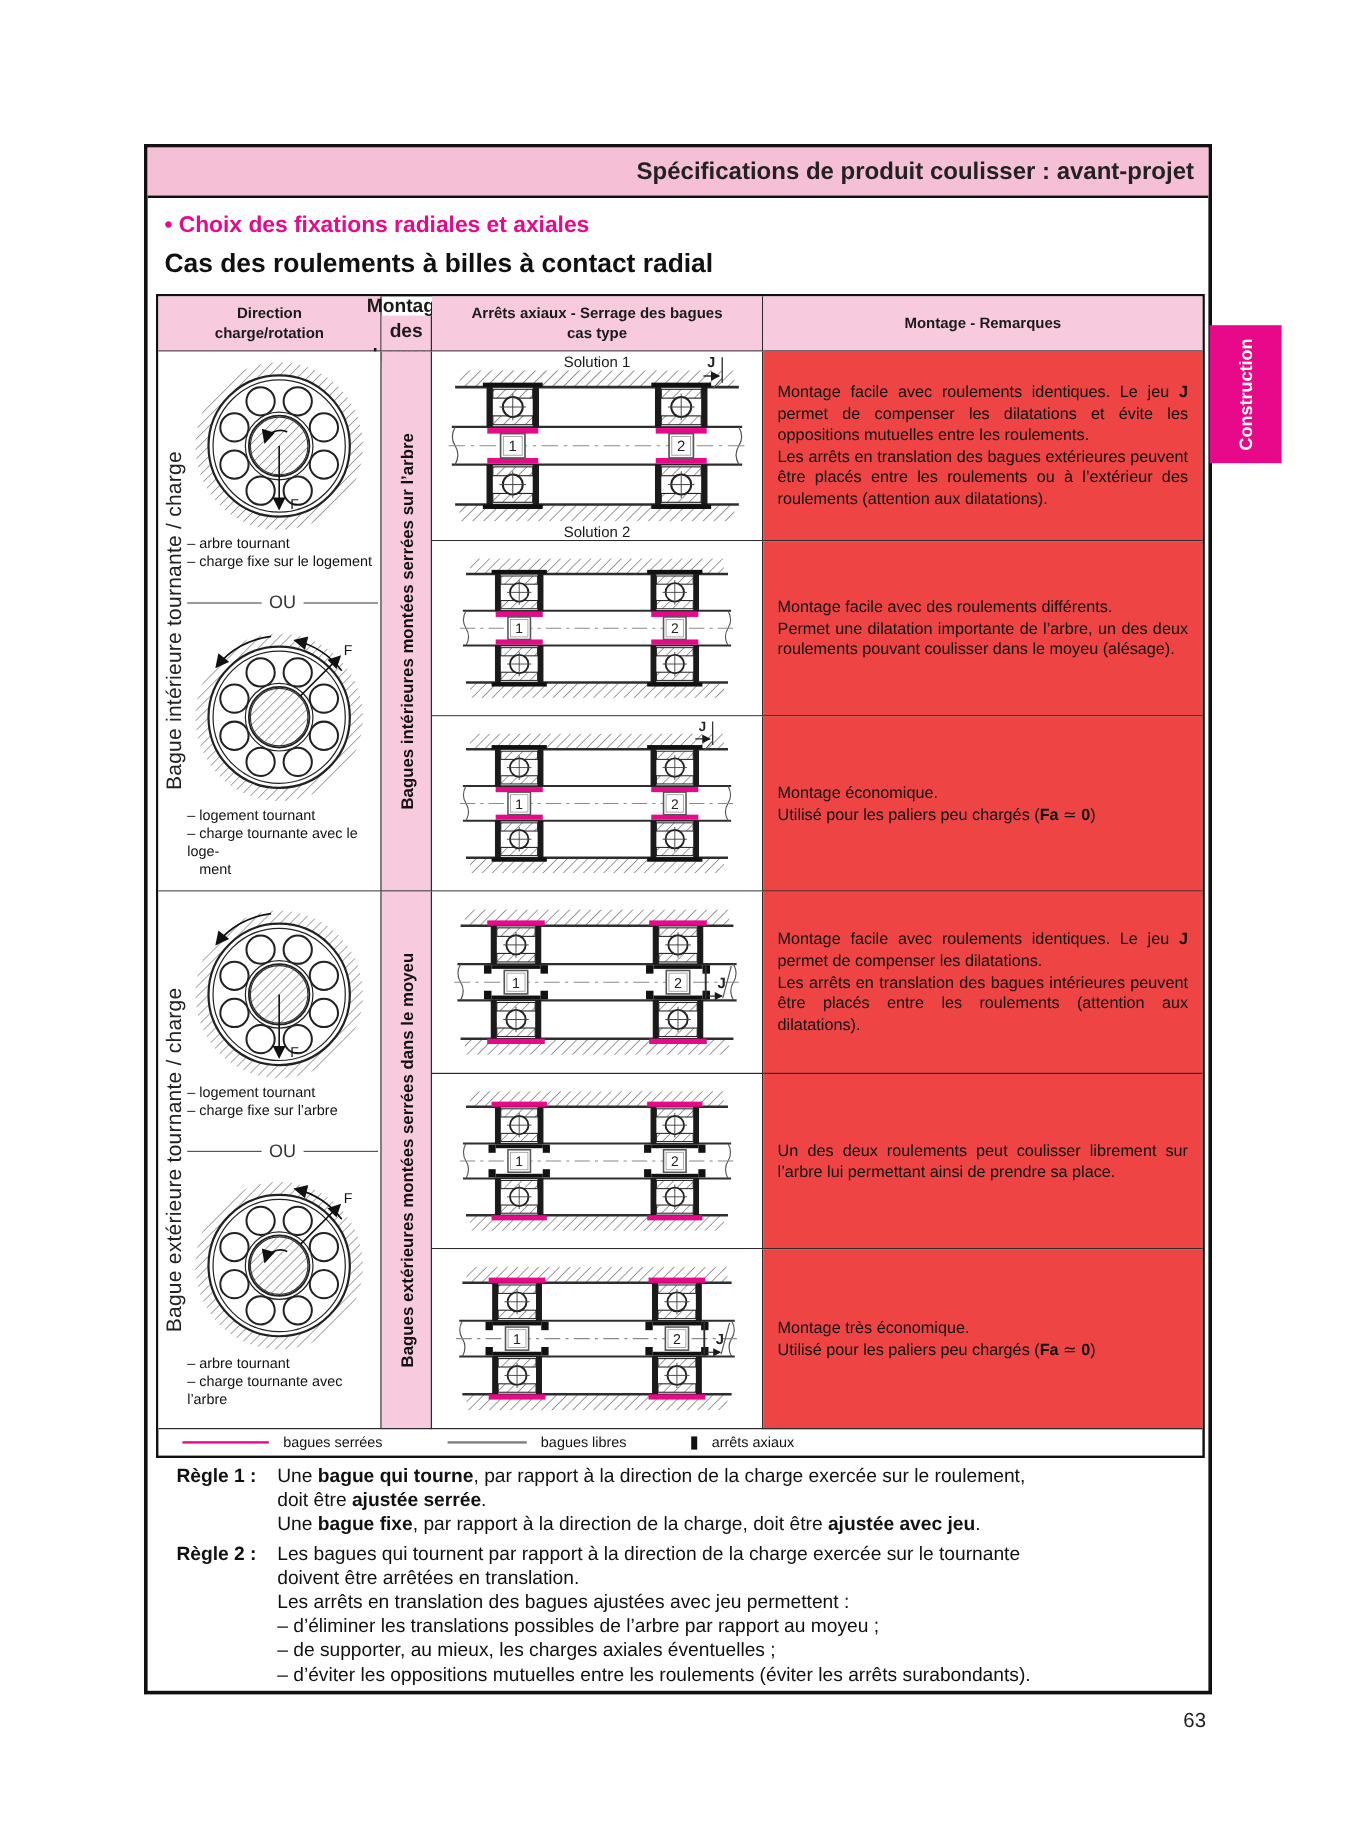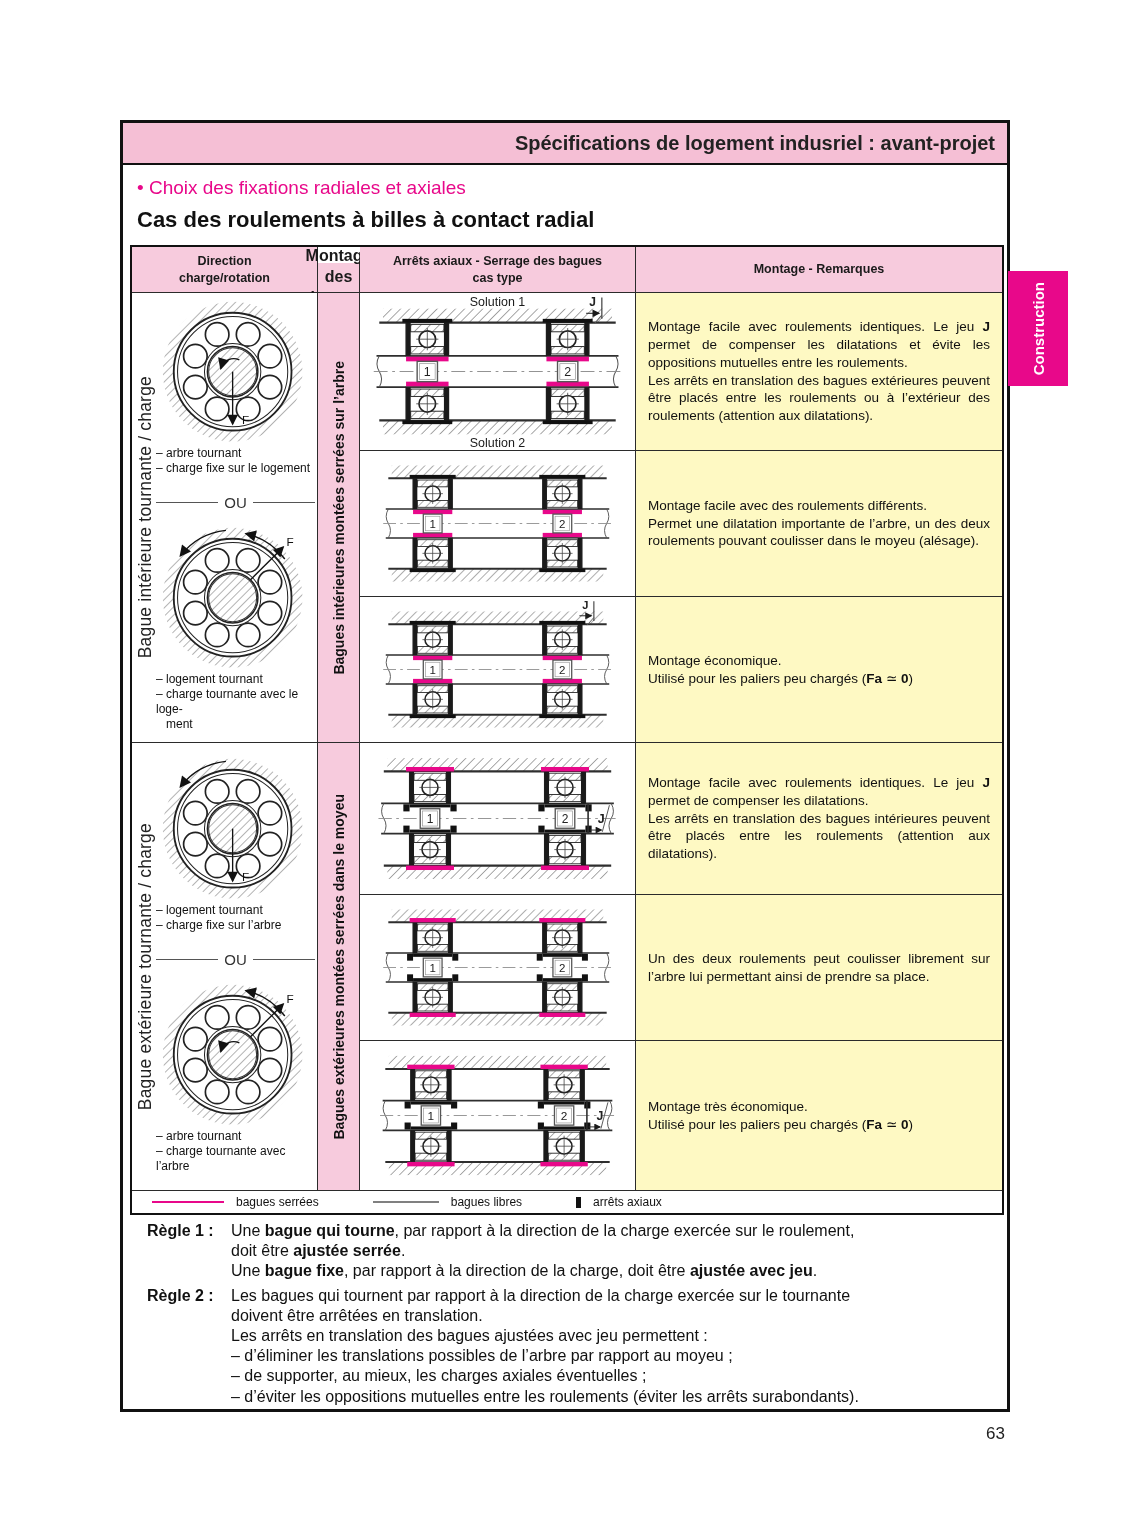--- a/index.html
+++ b/index.html
@@ -3,21 +3,21 @@
 <meta charset="utf-8">
 <style>
   html,body{margin:0;padding:0;background:#fff;}
   body{font-family:"Liberation Sans","DejaVu Sans",sans-serif;color:#1a1a1a;}
   .page{position:relative;width:1125px;height:1539px;background:#fff;overflow:hidden;}
   .content-box{position:absolute;left:120px;top:120px;width:890px;height:1292px;
     border:3px solid #111;background:#fff;box-sizing:border-box;}
   .banner{height:42px;background:var(--pink-banner,#f5bfd5);border-bottom:2.5px solid #111;
     display:flex;align-items:center;justify-content:flex-end;padding-right:12px;
     font-weight:bold;font-size:20px;color:#222;box-sizing:border-box;}
-  .h-bullet{margin:12px 0 0 14px;font-size:19px;font-weight:normal;color:var(--magenta,#e6007e);}
+  .h-bullet{margin:12px 0 0 14px;font-size:19px;font-weight:bold;color:var(--magenta,#e6007e);}
   .h-sub{margin:8px 0 0 14px;font-size:22px;font-weight:bold;color:#111;}
 
   .tbl{margin:12px 0 0 7px;width:870px;display:grid;
     grid-template-columns:186px 42px 276px 366px;
     grid-template-rows:46px 158px 146px 146px 152px 146px 150px 22px;
     border:2.5px solid #111;box-sizing:content-box;background:#fff;}
   .cell{box-sizing:border-box;min-width:0;min-height:0;}
   .br{border-right:1.6px solid #2b2b2b;}
   .bb{border-bottom:1.6px solid #2b2b2b;}
   .hd{background:var(--pink-cell,#f7cbdd);display:flex;align-items:center;justify-content:center;
@@ -43,21 +43,21 @@
   .circles{position:absolute;left:24px;right:2px;top:0;bottom:0;display:flex;flex-direction:column;
     justify-content:center;}
   .front{align-self:center;line-height:0;margin:1px 0;}
   .clabels{font-size:12px;line-height:1.25;color:#111;margin:1px 0 3px 0;}
   .ou{display:flex;align-items:center;margin:15px 0;font-size:15px;color:#333;}
   .ou-line{flex:1;border-top:1.6px solid #555;height:0;}
   .ou-txt{padding:0 6px;}
 
   .diag{display:flex;align-items:center;justify-content:center;background:#fff;line-height:0;}
   .diag svg{display:block;}
-  .rem{display:flex;align-items:center;padding:24px 12px;background:#fef9c3;}
+  .rem{display:flex;align-items:center;padding:24px 12px;background:#ef4444;}
   .remtxt{font-size:13.5px;line-height:1.32;text-align:justify;color:#111;}
   .b{font-weight:bold;}
 
   .sw{display:inline-block;flex:none;}
   .sw-mag{width:72px;border-top:2.6px solid var(--magenta,#e6007e);height:0;margin-right:12px;}
   .sw-gray{width:66px;border-top:2px solid #808080;height:0;margin-right:12px;}
   .sw-black{width:5px;height:11px;background:#111;margin-right:12px;}
   .lg-label{font-size:12px;color:#111;margin-right:54px;}
 
   .rules{margin:6px 12px 0 24px;}
@@ -72,21 +72,21 @@
   .page-number{position:absolute;left:955px;top:1424px;width:50px;text-align:right;
     font-size:17px;color:#222;}
 </style>
 </head>
 <body>
 
 <div class="page">
   <div class="content-box">
 
     <div class="banner">
-      <span>Spécifications de logement indusriel : avant-projet</span>
+      <span>Spécifications de produit coulisser : avant-projet</span>
     </div>
 
     <div class="h-bullet">• Choix des fixations radiales et axiales</div>
     <div class="h-sub">Cas des roulements à billes à contact radial</div>
 
     <div class="tbl">
       <div class="cell hd hd1 br bb">Direction
 charge/rotation</div>
       <div class="cell hd hd2 narrow br bb">Montage
 des

